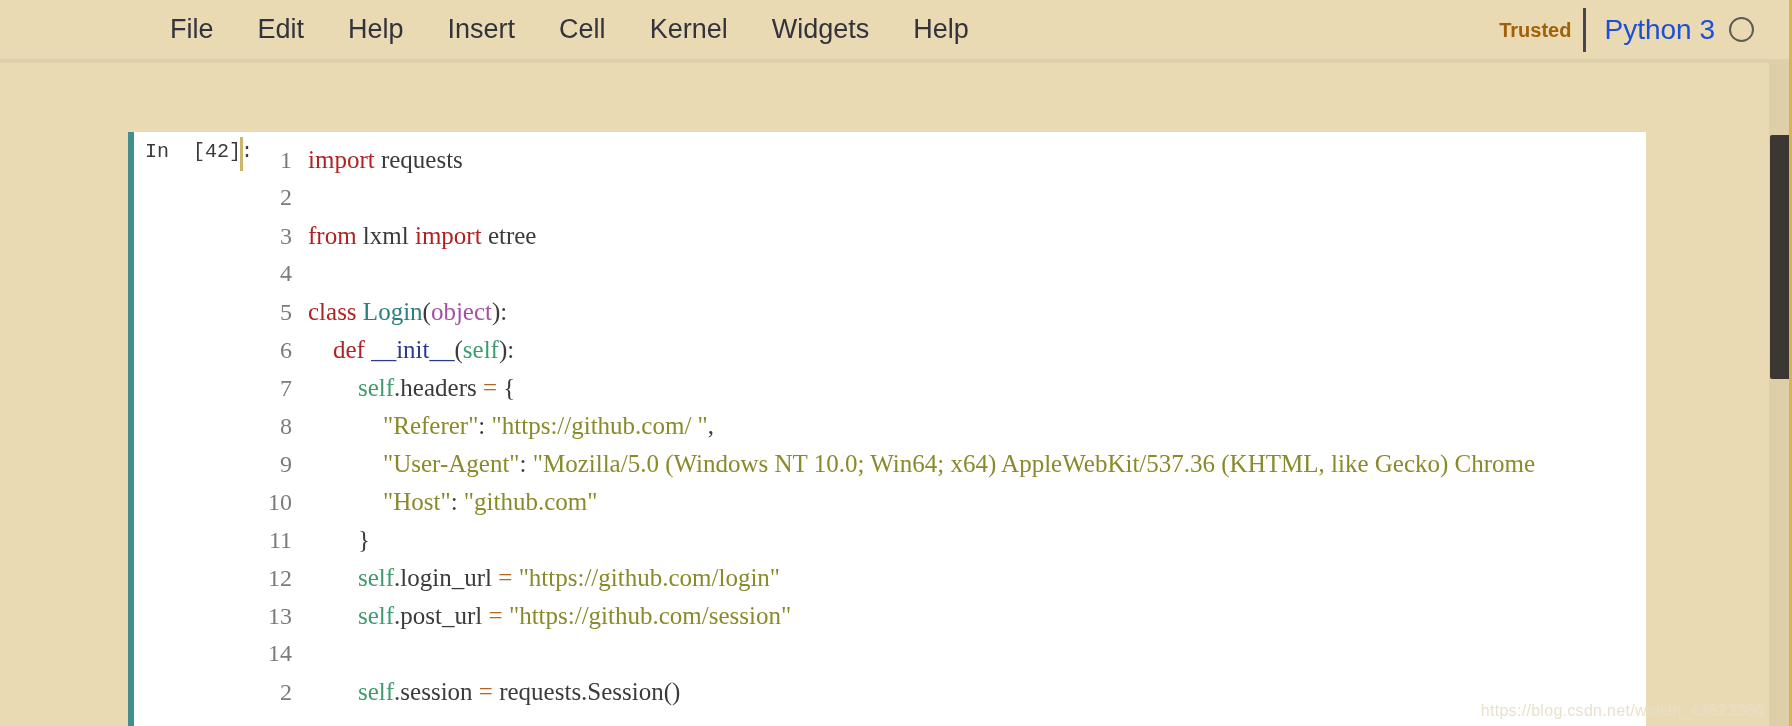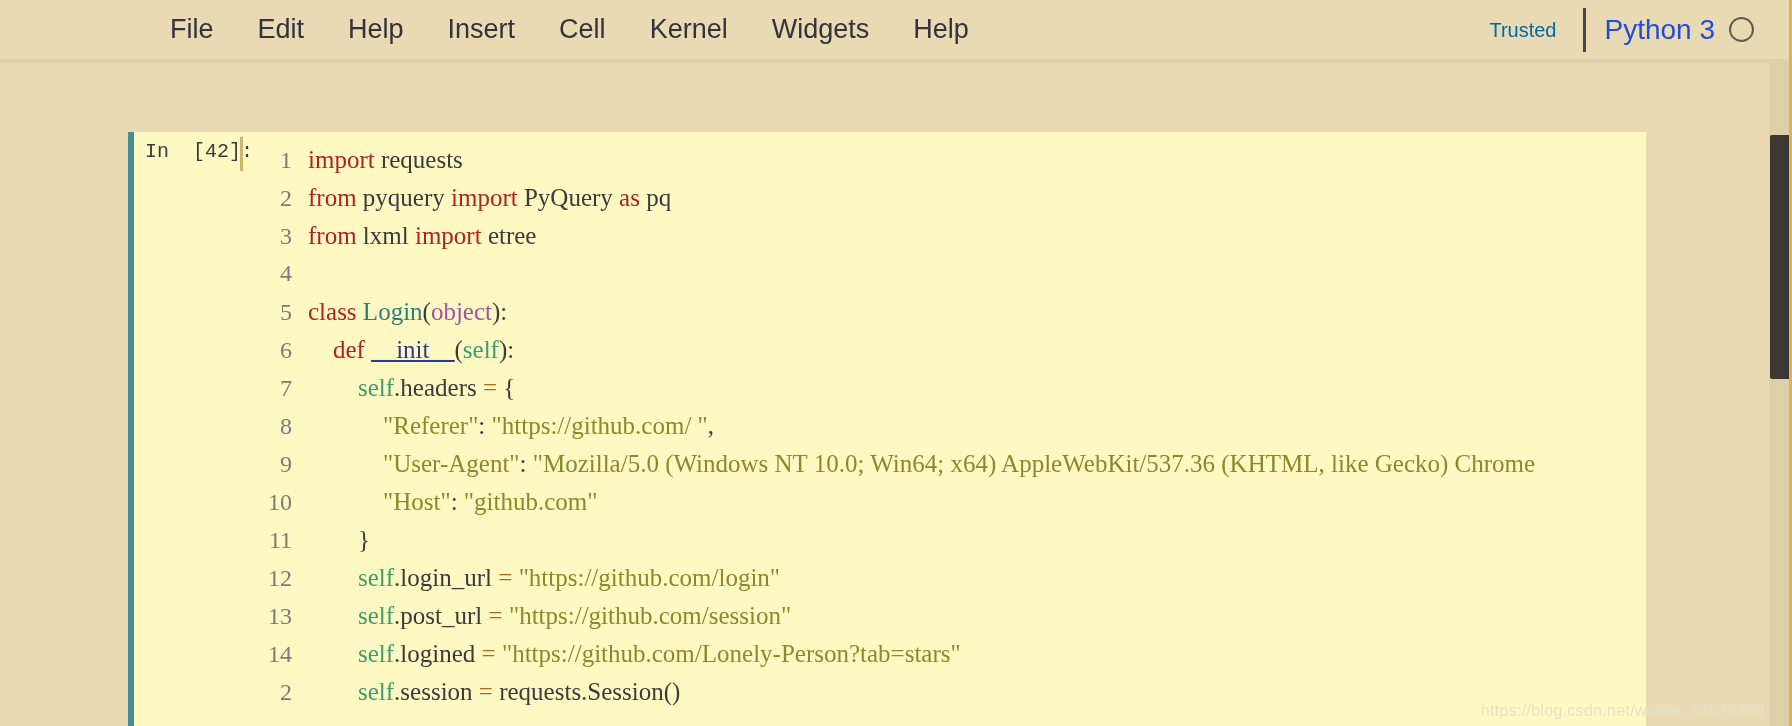--- a/index.html
+++ b/index.html
@@ -44,24 +44,25 @@
   #menu-right {
     position: absolute;
     right: 38px;
     top: 0;
     height: 59px;
     display: flex;
     align-items: center;
   }
   #trusted-label {
     font-size: 20px;
-    color: #0369a1;
-    margin-right: 27px;
-    line-height: 1;
-    white-space: nowrap;
+    color: #a16207;
+    margin-right: 12px;
+    line-height: 1;
+    white-space: nowrap;
+    font-weight: bold;
   }
   #menu-divider {
     width: 3px;
     height: 44px;
     background: #46464c;
     margin-right: 18px;
   }
   #kernel-name {
     font-size: 28px;
     color: #1d4ed8;
@@ -105,21 +106,21 @@
     height: 594px;
     display: flex;
   }
   #cell-selection-bar {
     width: 6px;
     background: #428e8e;
     flex: 0 0 auto;
   }
   #cell-body {
     flex: 1 1 auto;
-    background: #fef9c3;
+    background: #ffffff;
     position: relative;
     overflow: hidden;
     padding-left: 27px;
   }
   #prompt {
     position: absolute;
     left: 11px;
     top: 10px;
     font-family: "Liberation Mono", monospace;
     font-size: 20px;
@@ -164,21 +165,21 @@
   }
   .ltxt {
     white-space: pre;
     color: #3b3b3b;
   }
 
   
   .k  { color: #b22222; }            
   .cls{ color: #2b7f7f; }            
   .bi { color: #a550a5; }            
-  .fn { color: #2a3b8f; text-decoration: underline; }            
+  .fn { color: #2a3b8f; }            
   .slf{ color: #3c9c6e; }            
   .s  { color: #8a8a2a; }            
   .op { color: #b5651d; }            
   .pl { color: #3b3b3b; }            
 
   
   #scroll-track {
     position: absolute;
     right: 0;
     top: 63px;
@@ -245,33 +246,33 @@
 
 <div id="notebook">
 
   <div id="cell">
     <div id="cell-selection-bar"></div>
     <div id="cell-body">
       <div id="prompt">In  [42]:</div>
       <div id="cursor-bar"></div>
       <div id="code-area">
           <div class="code-line"><span class="ln">1</span><span class="ltxt"><span class="k">import</span><span class="pl"> requests</span></span></div>
-          <div class="code-line"><span class="ln">2</span><span class="ltxt"><span class="k">from</span><span class="pl"> pyquery </span><span class="k">import</span><span class="pl"> PyQuery </span><span class="k">as</span><span class="pl"> pq</span></span></div>
+          <div class="code-line"><span class="ln">2</span></div>
           <div class="code-line"><span class="ln">3</span><span class="ltxt"><span class="k">from</span><span class="pl"> lxml </span><span class="k">import</span><span class="pl"> etree</span></span></div>
           <div class="code-line"><span class="ln">4</span><span class="ltxt"></span></div>
           <div class="code-line"><span class="ln">5</span><span class="ltxt"><span class="k">class</span><span class="pl"> </span><span class="cls">Login</span><span class="pl">(</span><span class="bi">object</span><span class="pl">):</span></span></div>
           <div class="code-line"><span class="ln">6</span><span class="ltxt"><span class="pl">    </span><span class="k">def</span><span class="pl"> </span><span class="fn">__init__</span><span class="pl">(</span><span class="slf">self</span><span class="pl">):</span></span></div>
           <div class="code-line"><span class="ln">7</span><span class="ltxt"><span class="pl">        </span><span class="slf">self</span><span class="pl">.headers </span><span class="op">=</span><span class="pl"> {</span></span></div>
           <div class="code-line"><span class="ln">8</span><span class="ltxt"><span class="pl">            </span><span class="s">"Referer"</span><span class="pl">: </span><span class="s">"https://github.com/ "</span><span class="pl">,</span></span></div>
           <div class="code-line"><span class="ln">9</span><span class="ltxt"><span class="pl">            </span><span class="s">"User-Agent"</span><span class="pl">: </span><span class="s">"Mozilla/5.0 (Windows NT 10.0; Win64; x64) AppleWebKit/537.36 (KHTML, like Gecko) Chrome</span></span></div>
           <div class="code-line"><span class="ln">10</span><span class="ltxt"><span class="pl">            </span><span class="s">"Host"</span><span class="pl">: </span><span class="s">"github.com"</span></span></div>
           <div class="code-line"><span class="ln">11</span><span class="ltxt"><span class="pl">        }</span></span></div>
           <div class="code-line"><span class="ln">12</span><span class="ltxt"><span class="pl">        </span><span class="slf">self</span><span class="pl">.login_url </span><span class="op">=</span><span class="pl"> </span><span class="s">"https://github.com/login"</span></span></div>
           <div class="code-line"><span class="ln">13</span><span class="ltxt"><span class="pl">        </span><span class="slf">self</span><span class="pl">.post_url </span><span class="op">=</span><span class="pl"> </span><span class="s">"https://github.com/session"</span></span></div>
-          <div class="code-line"><span class="ln">14</span><span class="ltxt"><span class="pl">        </span><span class="slf">self</span><span class="pl">.logined </span><span class="op">=</span><span class="pl"> </span><span class="s">"https://github.com/Lonely-Person?tab=stars"</span></span></div>
+          <div class="code-line"><span class="ln">14</span></div>
           <div class="code-line"><span class="ln">2</span><span class="ltxt"><span class="pl">        </span><span class="slf">self</span><span class="pl">.session </span><span class="op">=</span><span class="pl"> requests.Session()</span></span></div>
         </div>
     </div>
   </div>
 
 </div>
 
 <div id="scroll-track">
   <div id="scroll-thumb"></div>
 </div>

